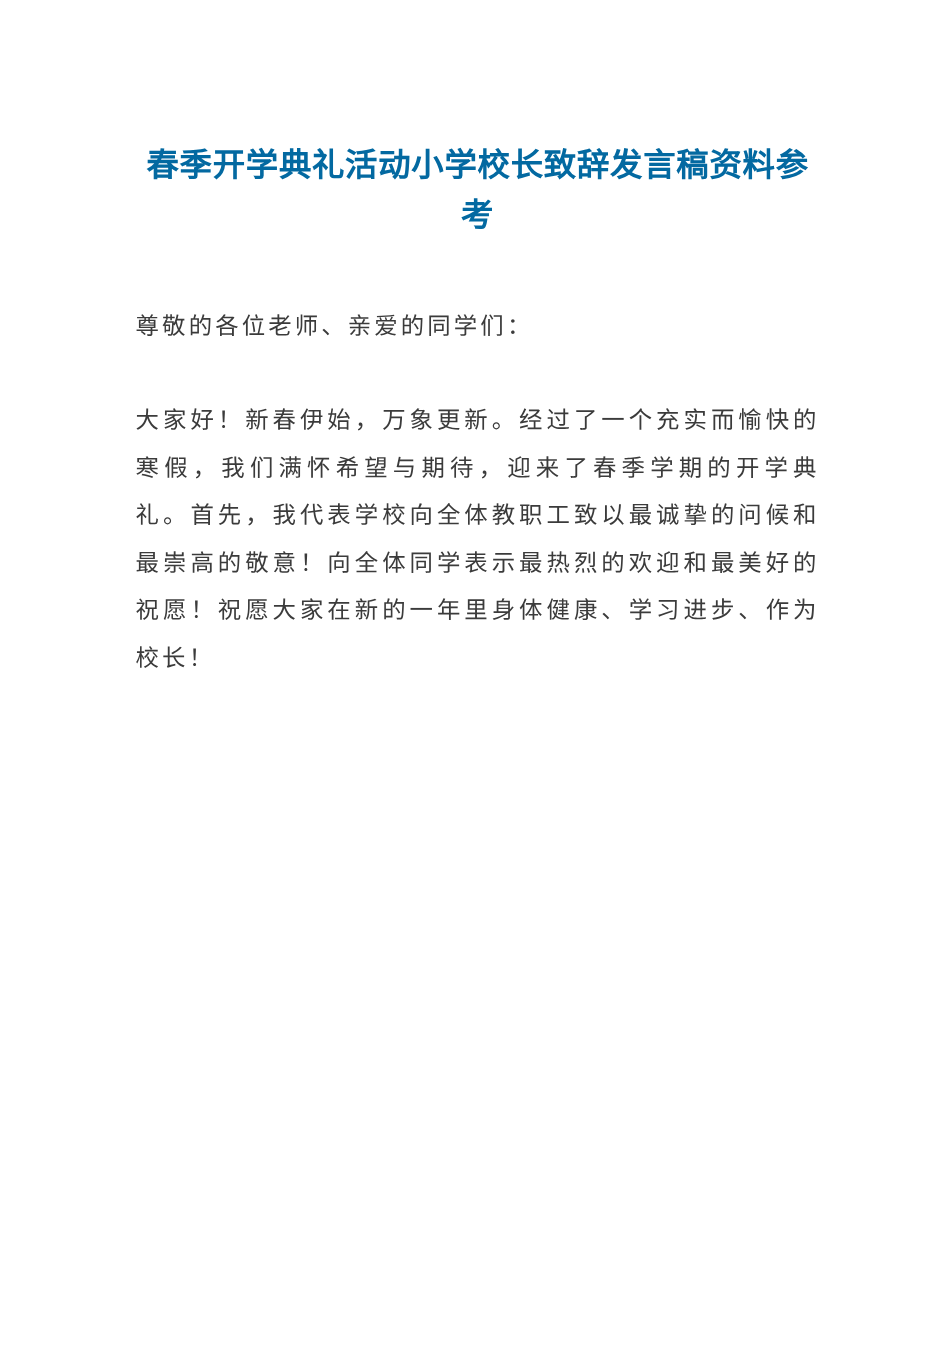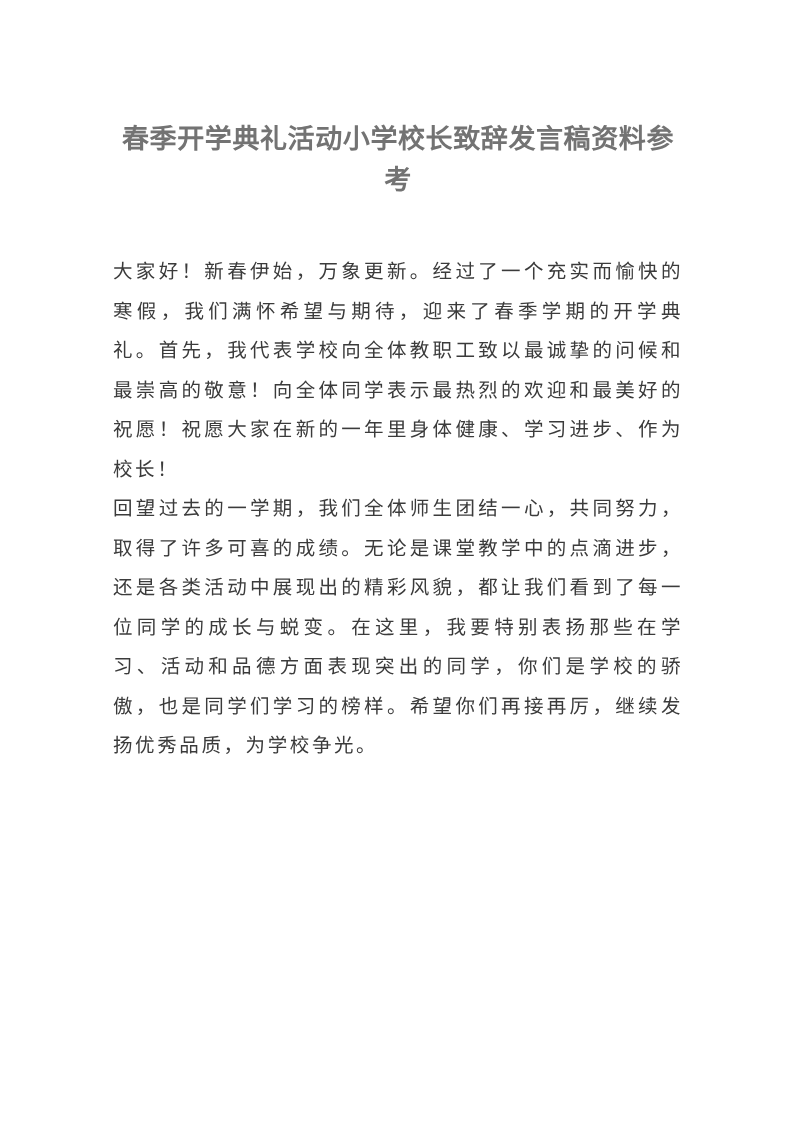--- a/index.html
+++ b/index.html
@@ -35,21 +35,21 @@
   }
 
   .doc-title {
     margin: 0;
     padding: 0;
     padding-top: 118px;
     font-size: 27px;
     font-weight: bold;
     line-height: 41px;
     text-align: center;
-    color: #737373;
+    color: #0369a1;
     letter-spacing: 0.6px;
     font-family: "DejaVu Serif", "Liberation Serif", serif;
   }
 
   .body-block {
     margin-top: 52px;
   }
 
   p.para {
     margin: 0;
@@ -77,22 +77,22 @@
 </head>
 <body>
 
 <div class="page">
   <div class="text-column">
 
     <h1 class="doc-title">春季开学典礼活动小学校长致辞发言稿资料参考</h1>
 
     <div class="body-block">
 
+      <p class="para gap-after">尊敬的各位老师、亲爱的同学们：</p>
 
       <p class="para">大家好！新春伊始，万象更新。经过了一个充实而愉快的寒假，我们满怀希望与期待，迎来了春季学期的开学典礼。首先，我代表学校向全体教职工致以最诚挚的问候和最崇高的敬意！向全体同学表示最热烈的欢迎和最美好的祝愿！祝愿大家在新的一年里身体健康、学习进步、作为校长！</p>
 
-      <p class="para">回望过去的一学期，我们全体师生团结一心，共同努力，取得了许多可喜的成绩。无论是课堂教学中的点滴进步，还是各类活动中展现出的精彩风貌，都让我们看到了每一位同学的成长与蜕变。在这里，我要特别表扬那些在学习、活动和品德方面表现突出的同学，你们是学校的骄傲，也是同学们学习的榜样。希望你们再接再厉，继续发扬优秀品质，为学校争光。</p>
 
 
 
     </div>
   </div>
 </div>
 
 </body></html>

